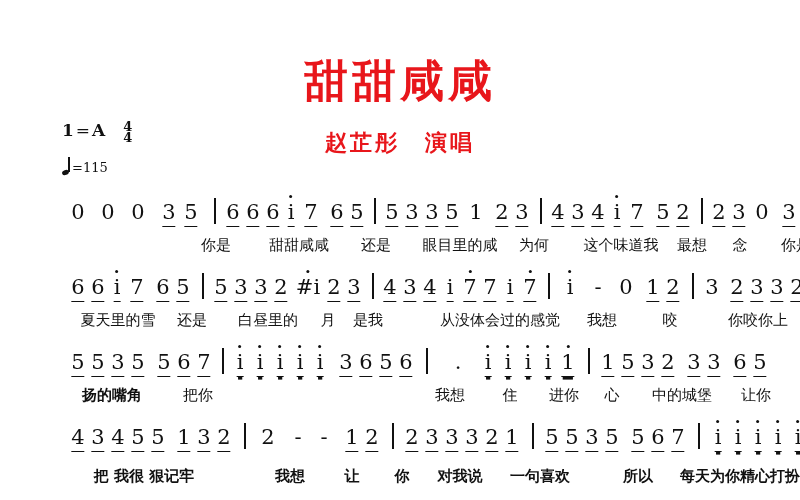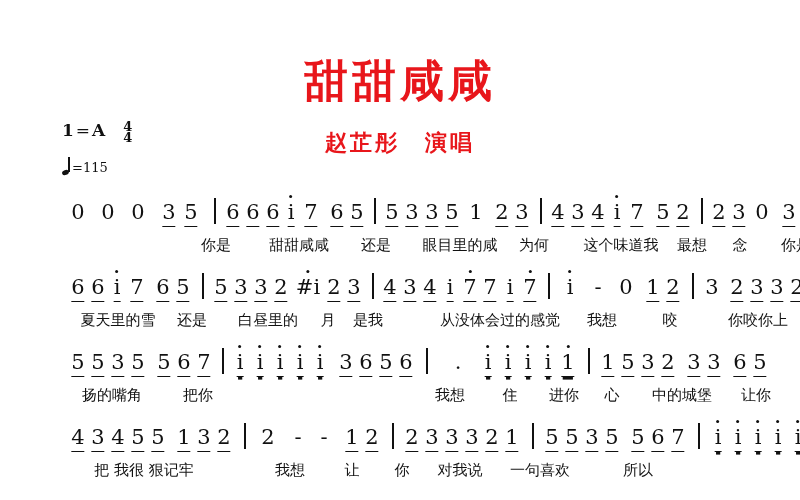--- a/index.html
+++ b/index.html
@@ -353,21 +353,21 @@
       <span class="cell u1" style="left:568px;">1</span>
       <span class="cell u1" style="left:588px;">5</span>
       <span class="cell u1" style="left:608px;">3</span>
       <span class="cell u1" style="left:628px;">2</span>
       <span class="cell u1" style="left:654px;">3</span>
       <span class="cell u1" style="left:674px;">3</span>
       <span class="cell u1" style="left:700px;">6</span>
       <span class="cell u1" style="left:720px;">5</span>
     </div>
     <div class="lyr-row" style="margin-top:6px;">
-      <span class="lyr" style="left:72px;">扬的嘴角</span>
+      <span class="lyr" style="left:72px;font-weight:bold;">扬的嘴角</span>
       <span class="lyr" style="left:158px;">把你</span>
       <span class="lyr" style="left:410px;">我想</span>
       <span class="lyr" style="left:470px;">住</span>
       <span class="lyr" style="left:524px;">进你</span>
       <span class="lyr" style="left:572px;">心</span>
       <span class="lyr" style="left:642px;">中的城堡</span>
       <span class="lyr" style="left:716px;">让你</span>
     </div>
   </div>
 
@@ -411,24 +411,25 @@
 
       <span class="bar" style="left:658px;"></span>
 
       <span class="cell u2 dot-high" style="left:678px;">i</span>
       <span class="cell u2 dot-high" style="left:698px;">i</span>
       <span class="cell u2 dot-high" style="left:718px;">i</span>
       <span class="cell u2 dot-high" style="left:738px;">i</span>
       <span class="cell u2 dot-high" style="left:758px;">i</span>
 
     </div>
-    <div class="lyr-row" style="margin-top:6px;">
+    <div class="lyr-row" style="margin-top:12px;font-weight:bold;">
       <span class="lyr" style="left:104px;">把 我很 狠记牢</span>
       <span class="lyr" style="left:250px;">我想</span>
       <span class="lyr" style="left:312px;">让</span>
       <span class="lyr" style="left:362px;">你</span>
       <span class="lyr" style="left:420px;">对我说</span>
       <span class="lyr" style="left:500px;">一句喜欢</span>
       <span class="lyr" style="left:598px;">所以</span>
+      <span class="lyr" style="left:700px;">每天为你精心打扮</span>
     </div>
   </div>
 
 </div>
 
 </body></html>

